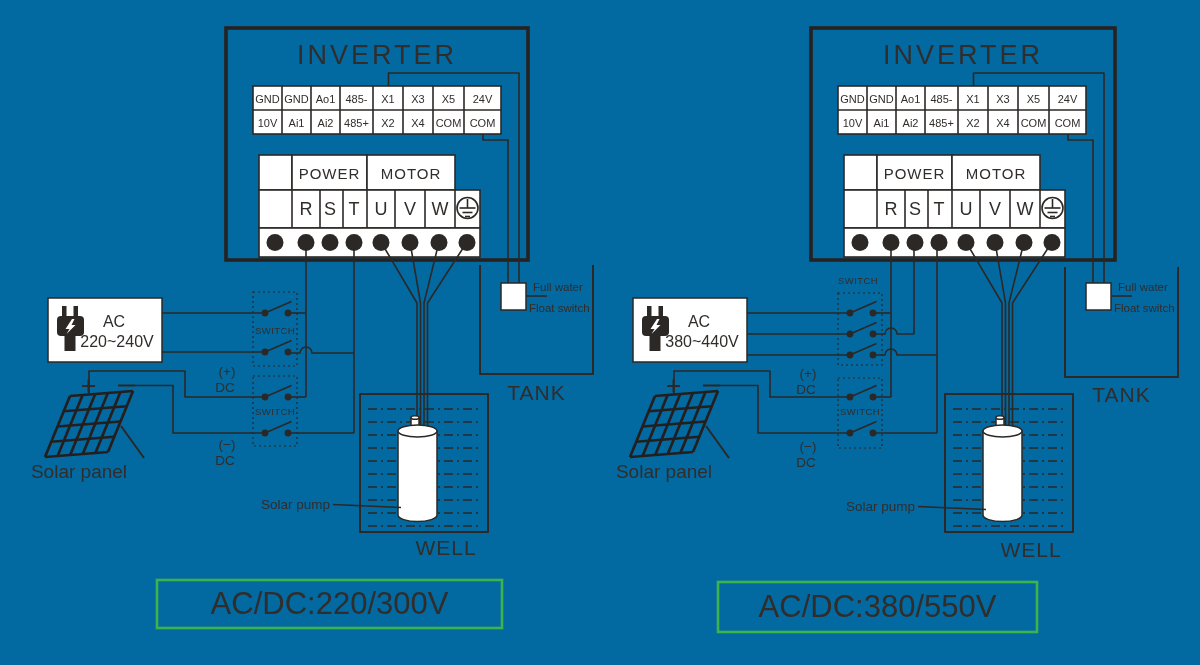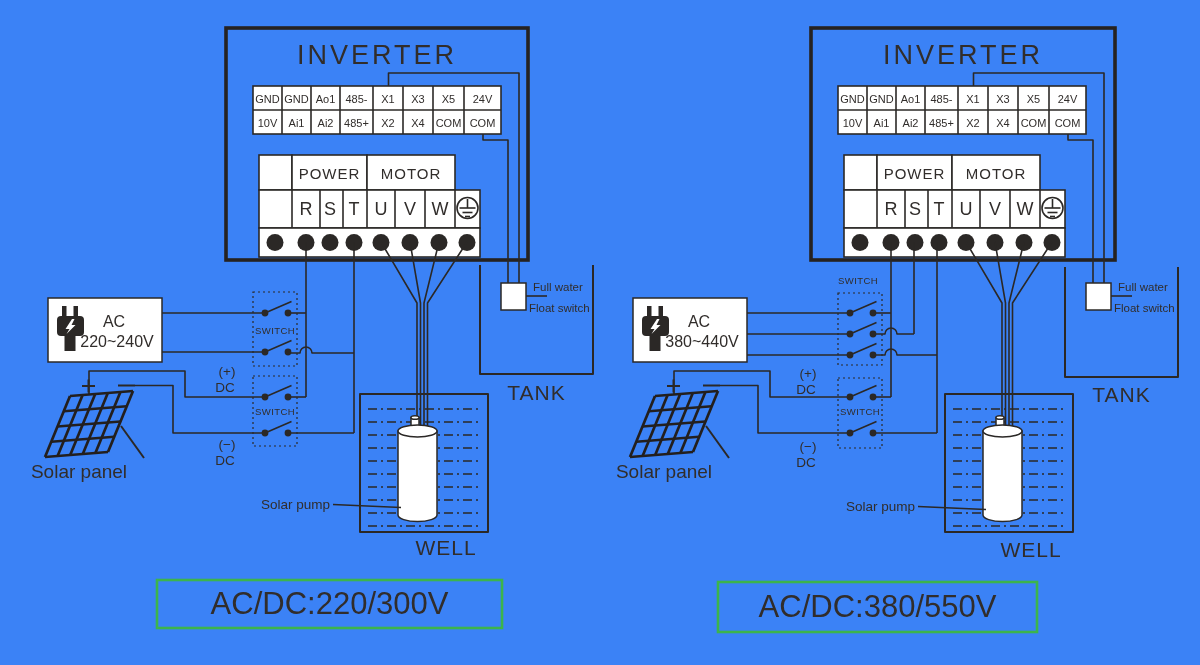--- a/index.html
+++ b/index.html
@@ -1,16 +1,16 @@
 <!DOCTYPE html>
 <html><head>
 <meta charset="utf-8">
 <style>
   html,body{margin:0;padding:0;background:#ffffff;}
-  .stage{position:relative;width:1200px;height:665px;background:#3b82f6;
+  .stage{position:relative;width:1200px;height:665px;background:#0369a1;
          font-family:"Liberation Sans", sans-serif;}
   svg text{fill:#312d2b;font-family:"Liberation Sans", sans-serif;}
   .ln{stroke:#2b2826;stroke-width:1.6;fill:none;stroke-linejoin:round;}
   .ln2{stroke:#2b2826;stroke-width:2;fill:none;stroke-linejoin:round;}
   .thick{stroke:#262220;stroke-width:3.6;fill:none;}
   .cellbox{stroke:#2b2826;stroke-width:1.6;fill:#ffffff;}
   .dotted{stroke:#2b2826;stroke-width:1.2;fill:none;stroke-dasharray:2 3;}
   .dot{fill:#2b2826;stroke:none;}
   .sdot{fill:#2b2826;stroke:none;}
   .grid{stroke:#231f1e;stroke-width:2.7;fill:none;stroke-linecap:butt;}

